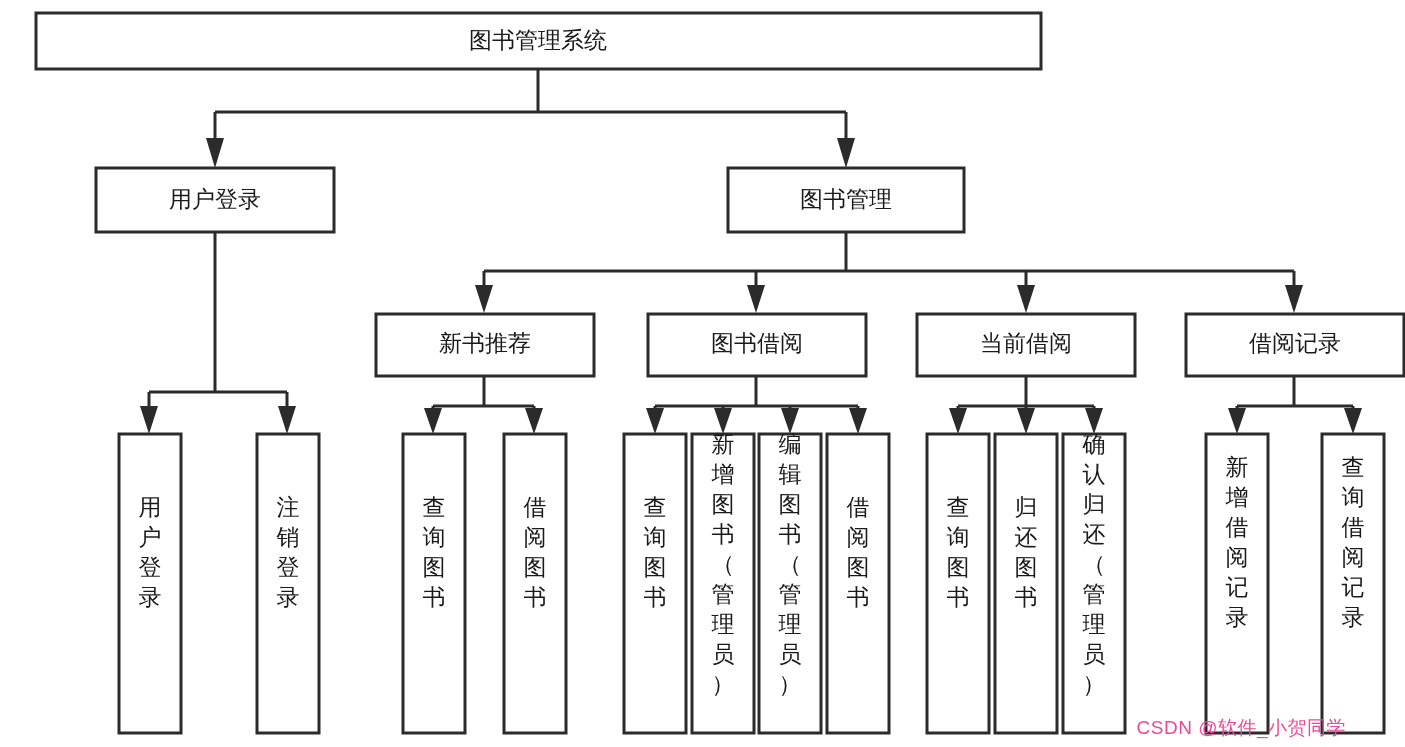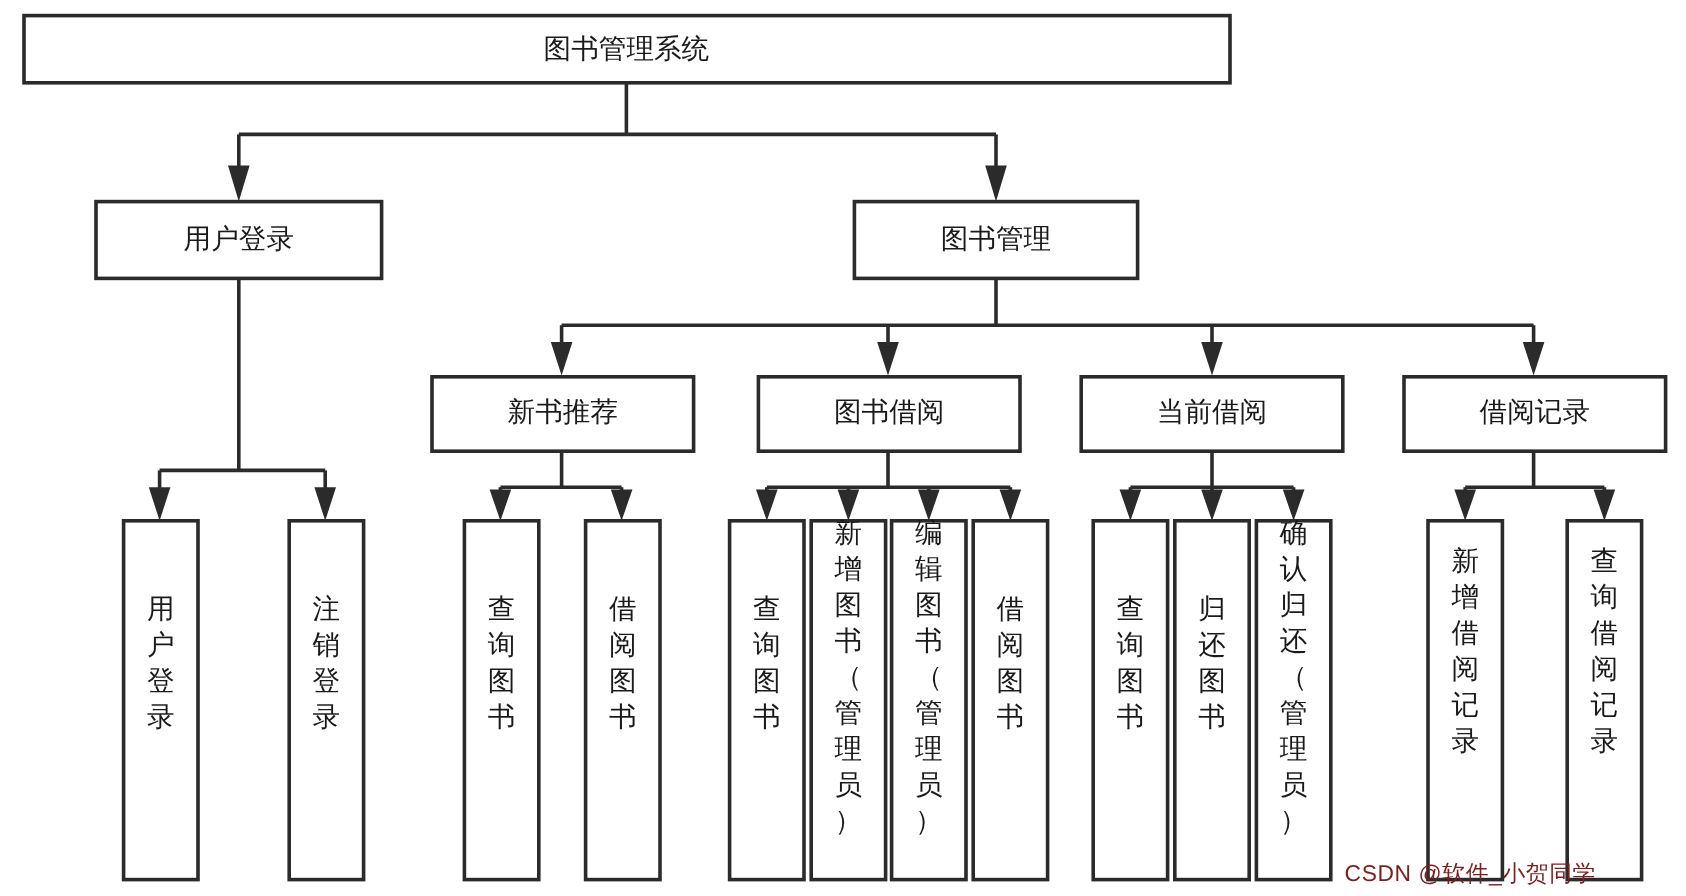--- a/index.html
+++ b/index.html
@@ -9,21 +9,21 @@
   }
   body {
     width: 1405px;
     height: 747px;
     font-family: "Liberation Sans", "DejaVu Sans", sans-serif;
     overflow: hidden;
     position: relative;
   }
   #diagram-root {
     position: absolute;
-    left: 0;
+    left: 16px;
     top: 0;
     width: 1338px;
     height: 747px;
   }
   svg#flow {
     display: block;
     width: 1405px;
     height: 747px;
   }
   .node-rect {
@@ -53,21 +53,21 @@
     font-size: 23px;
     fill: #1a1a1a;
     text-anchor: middle;
   }
   .watermark {
     position: absolute;
     right: 8px;
     bottom: 6px;
     font-family: "Liberation Sans", "DejaVu Sans", sans-serif;
     font-size: 19px;
-    color: #7f1d1d;
+    color: #ec4899;
     letter-spacing: 0.5px;
     white-space: nowrap;
     pointer-events: none;
   }
 </style>
 </head>
 <body>
 
 <div id="diagram-root">
   <svg id="flow" viewBox="0 0 1405 747" xmlns="http://www.w3.org/2000/svg">

